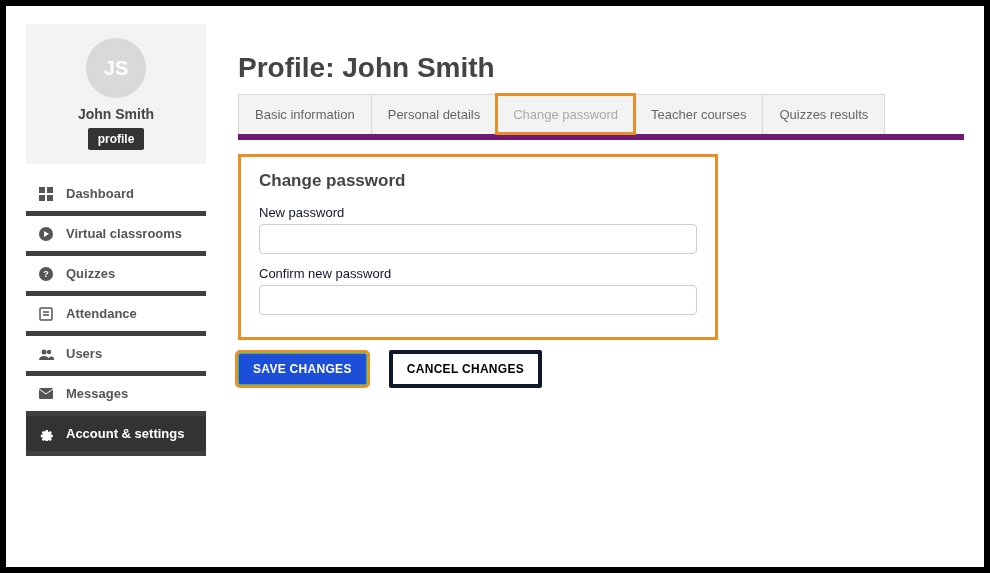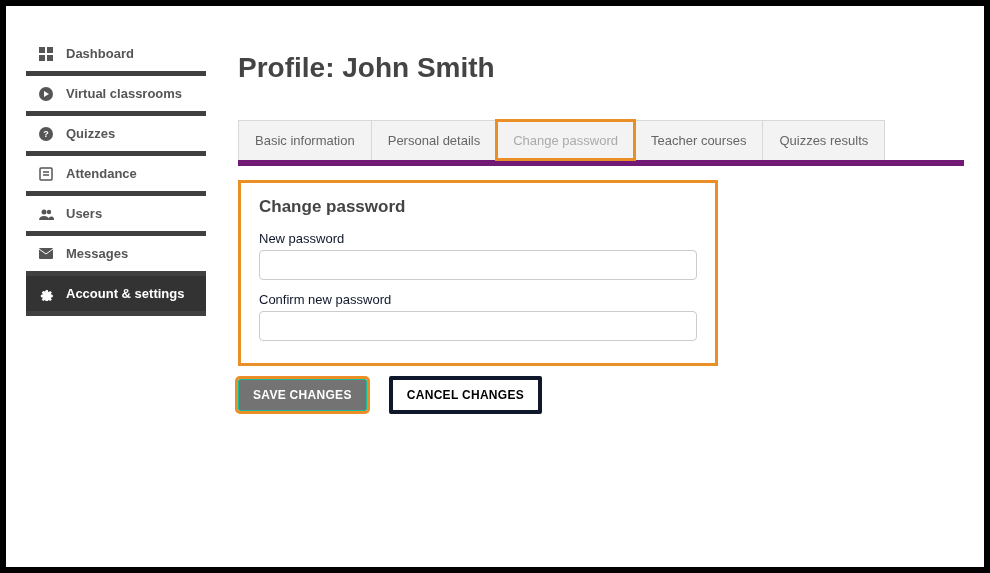--- a/index.html
+++ b/index.html
@@ -68,21 +68,21 @@
     justify-content: center;
     font-size: 13px;
     color: inherit;
   }
   .main { flex: 1; }
   .page-title {
     font-size: 28px;
     font-weight: bold;
     color: #444;
     margin-top: 28px;
-    margin-bottom: 36px;
+    margin-bottom: 10px;
   }
   .tabs {
     display: flex;
     border-bottom: 6px solid #701a75;
   }
   .tab {
     padding: 12px 16px;
     font-size: 13px;
     color: #666;
     border: 1px solid #d8d8d8;
@@ -133,38 +133,45 @@
   }
   .btn {
     font-size: 12px;
     font-weight: bold;
     padding: 8px 14px;
     border-radius: 2px;
     cursor: pointer;
     letter-spacing: 0.3px;
   }
   .btn-primary {
-    background: #737373;
+    background: #1d4ed8;
     color: #fff;
     border: 1px solid #1abc9c;
     outline: 3px solid #e98f25;
   }
   .btn-secondary {
     background: #fff;
     color: #000000;
     border: 4px solid #0f172a;
   }
 </style>
 </head>
 <body>
 
 <div class="frame">
 
   <div class="sidebar">
 
+    <div class="profile-card">
+      <div class="avatar">
+        <span>JS</span>
+      </div>
+      <div class="profile-name">John Smith</div>
+      <span class="profile-badge">profile</span>
+    </div>
 
     <div class="nav">
 
       <div class="nav-item">
         <span class="icon">
           <svg width="14" height="14" viewBox="0 0 14 14" fill="currentColor">
               <rect x="0" y="0" width="6" height="6"></rect>
               <rect x="8" y="0" width="6" height="6"></rect>
               <rect x="0" y="8" width="6" height="6"></rect>
               <rect x="8" y="8" width="6" height="6"></rect>

